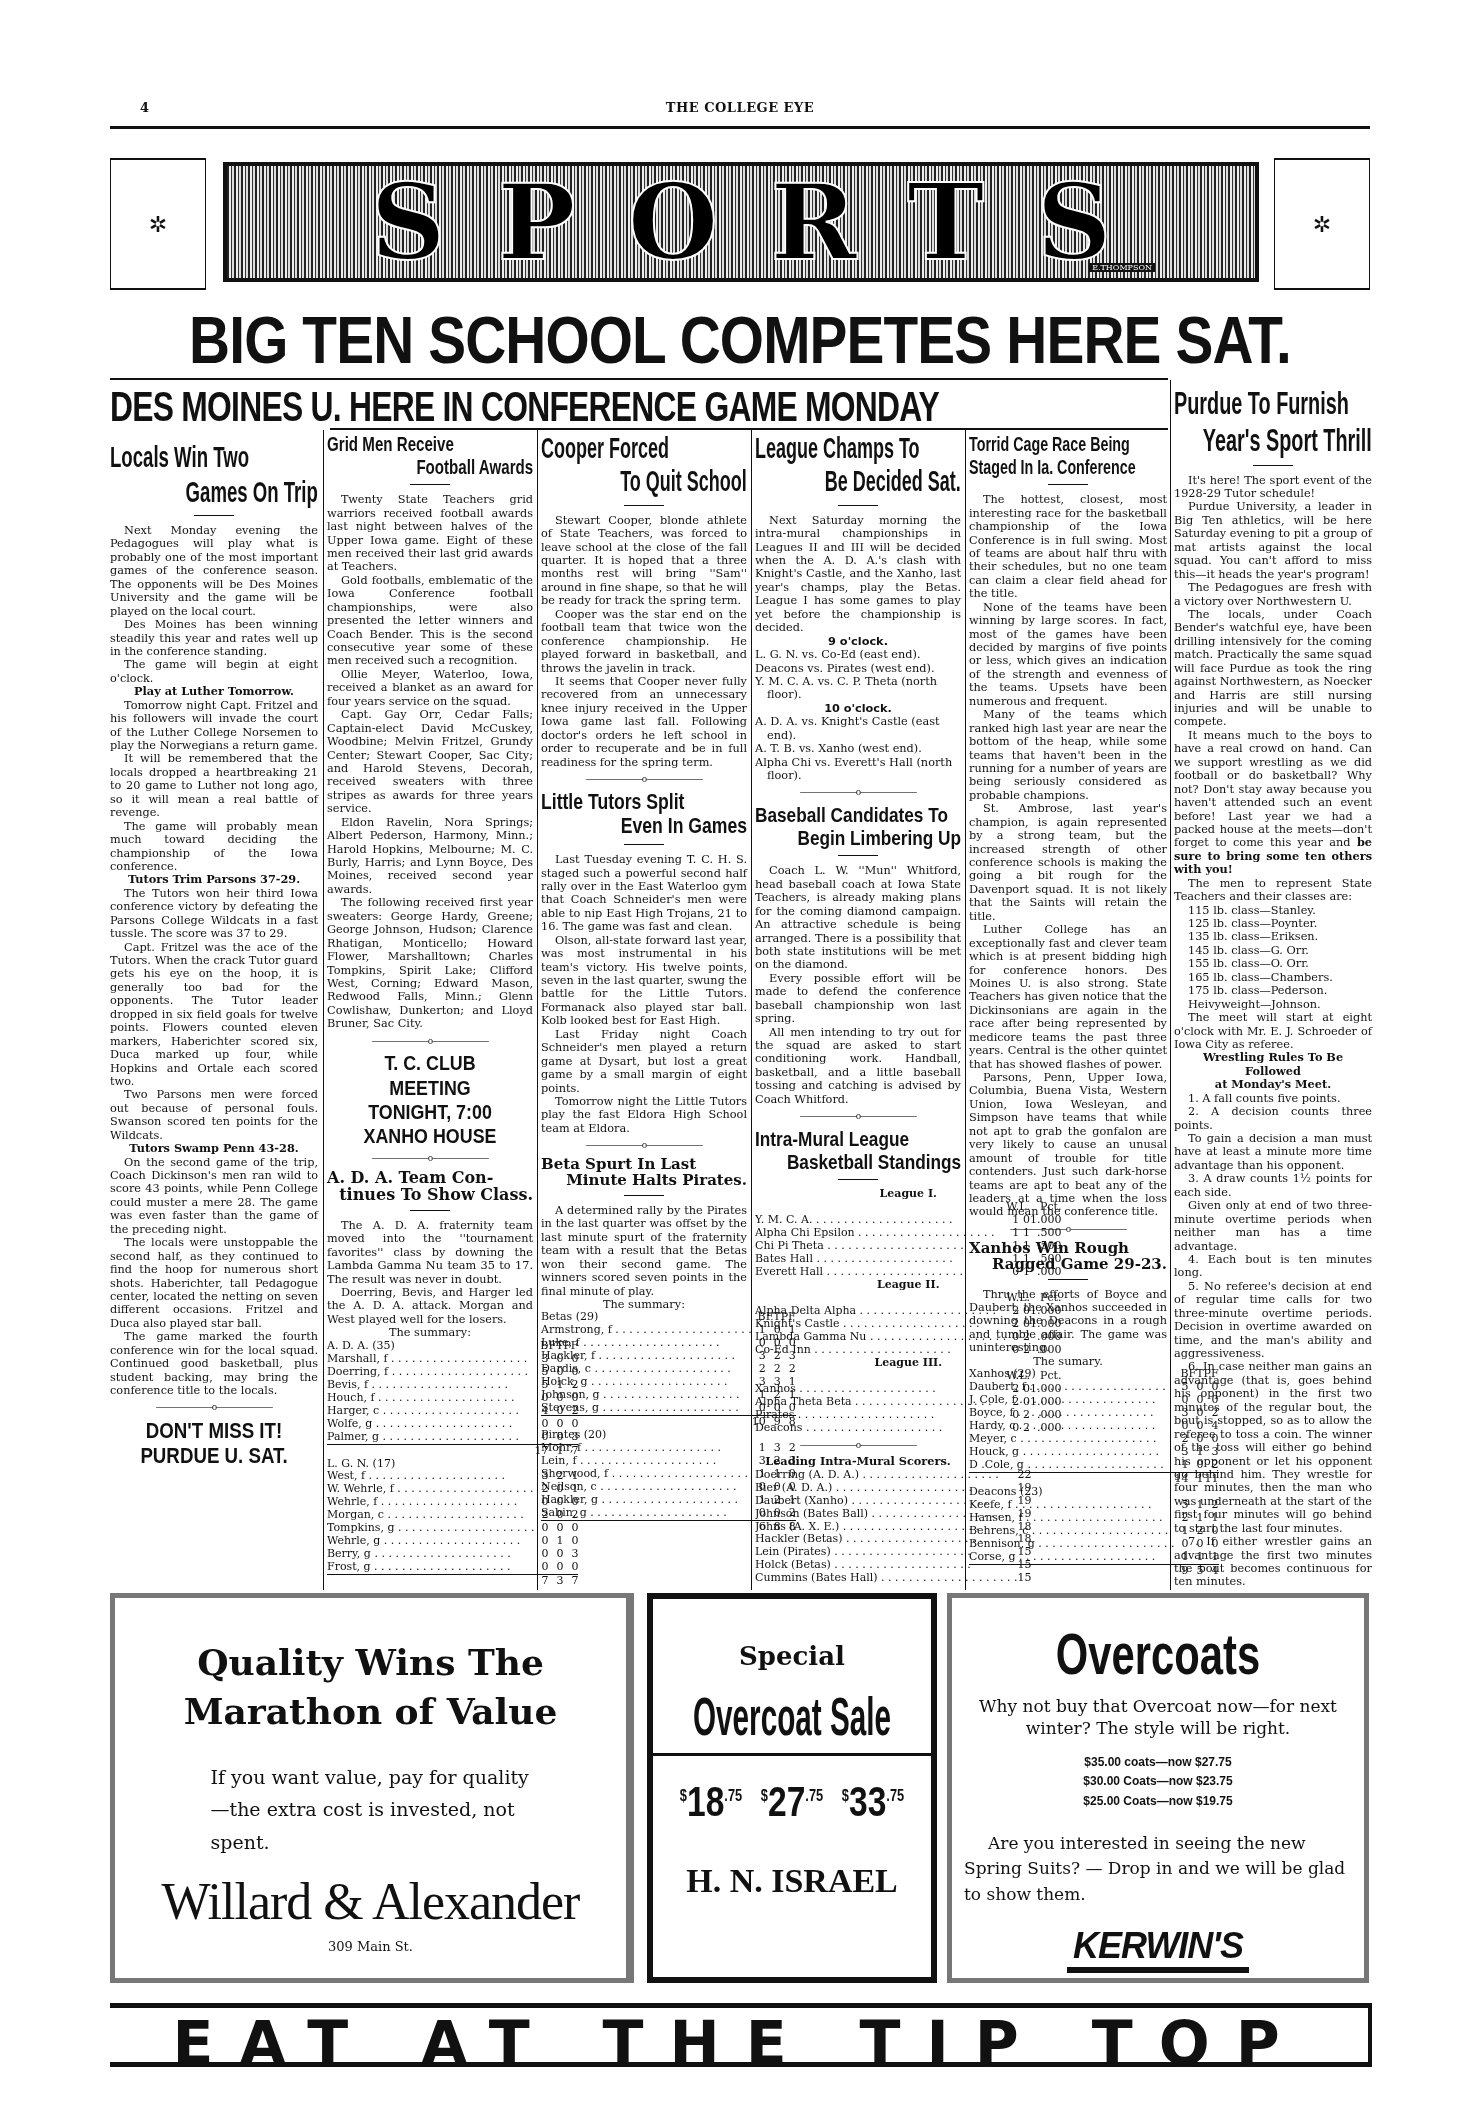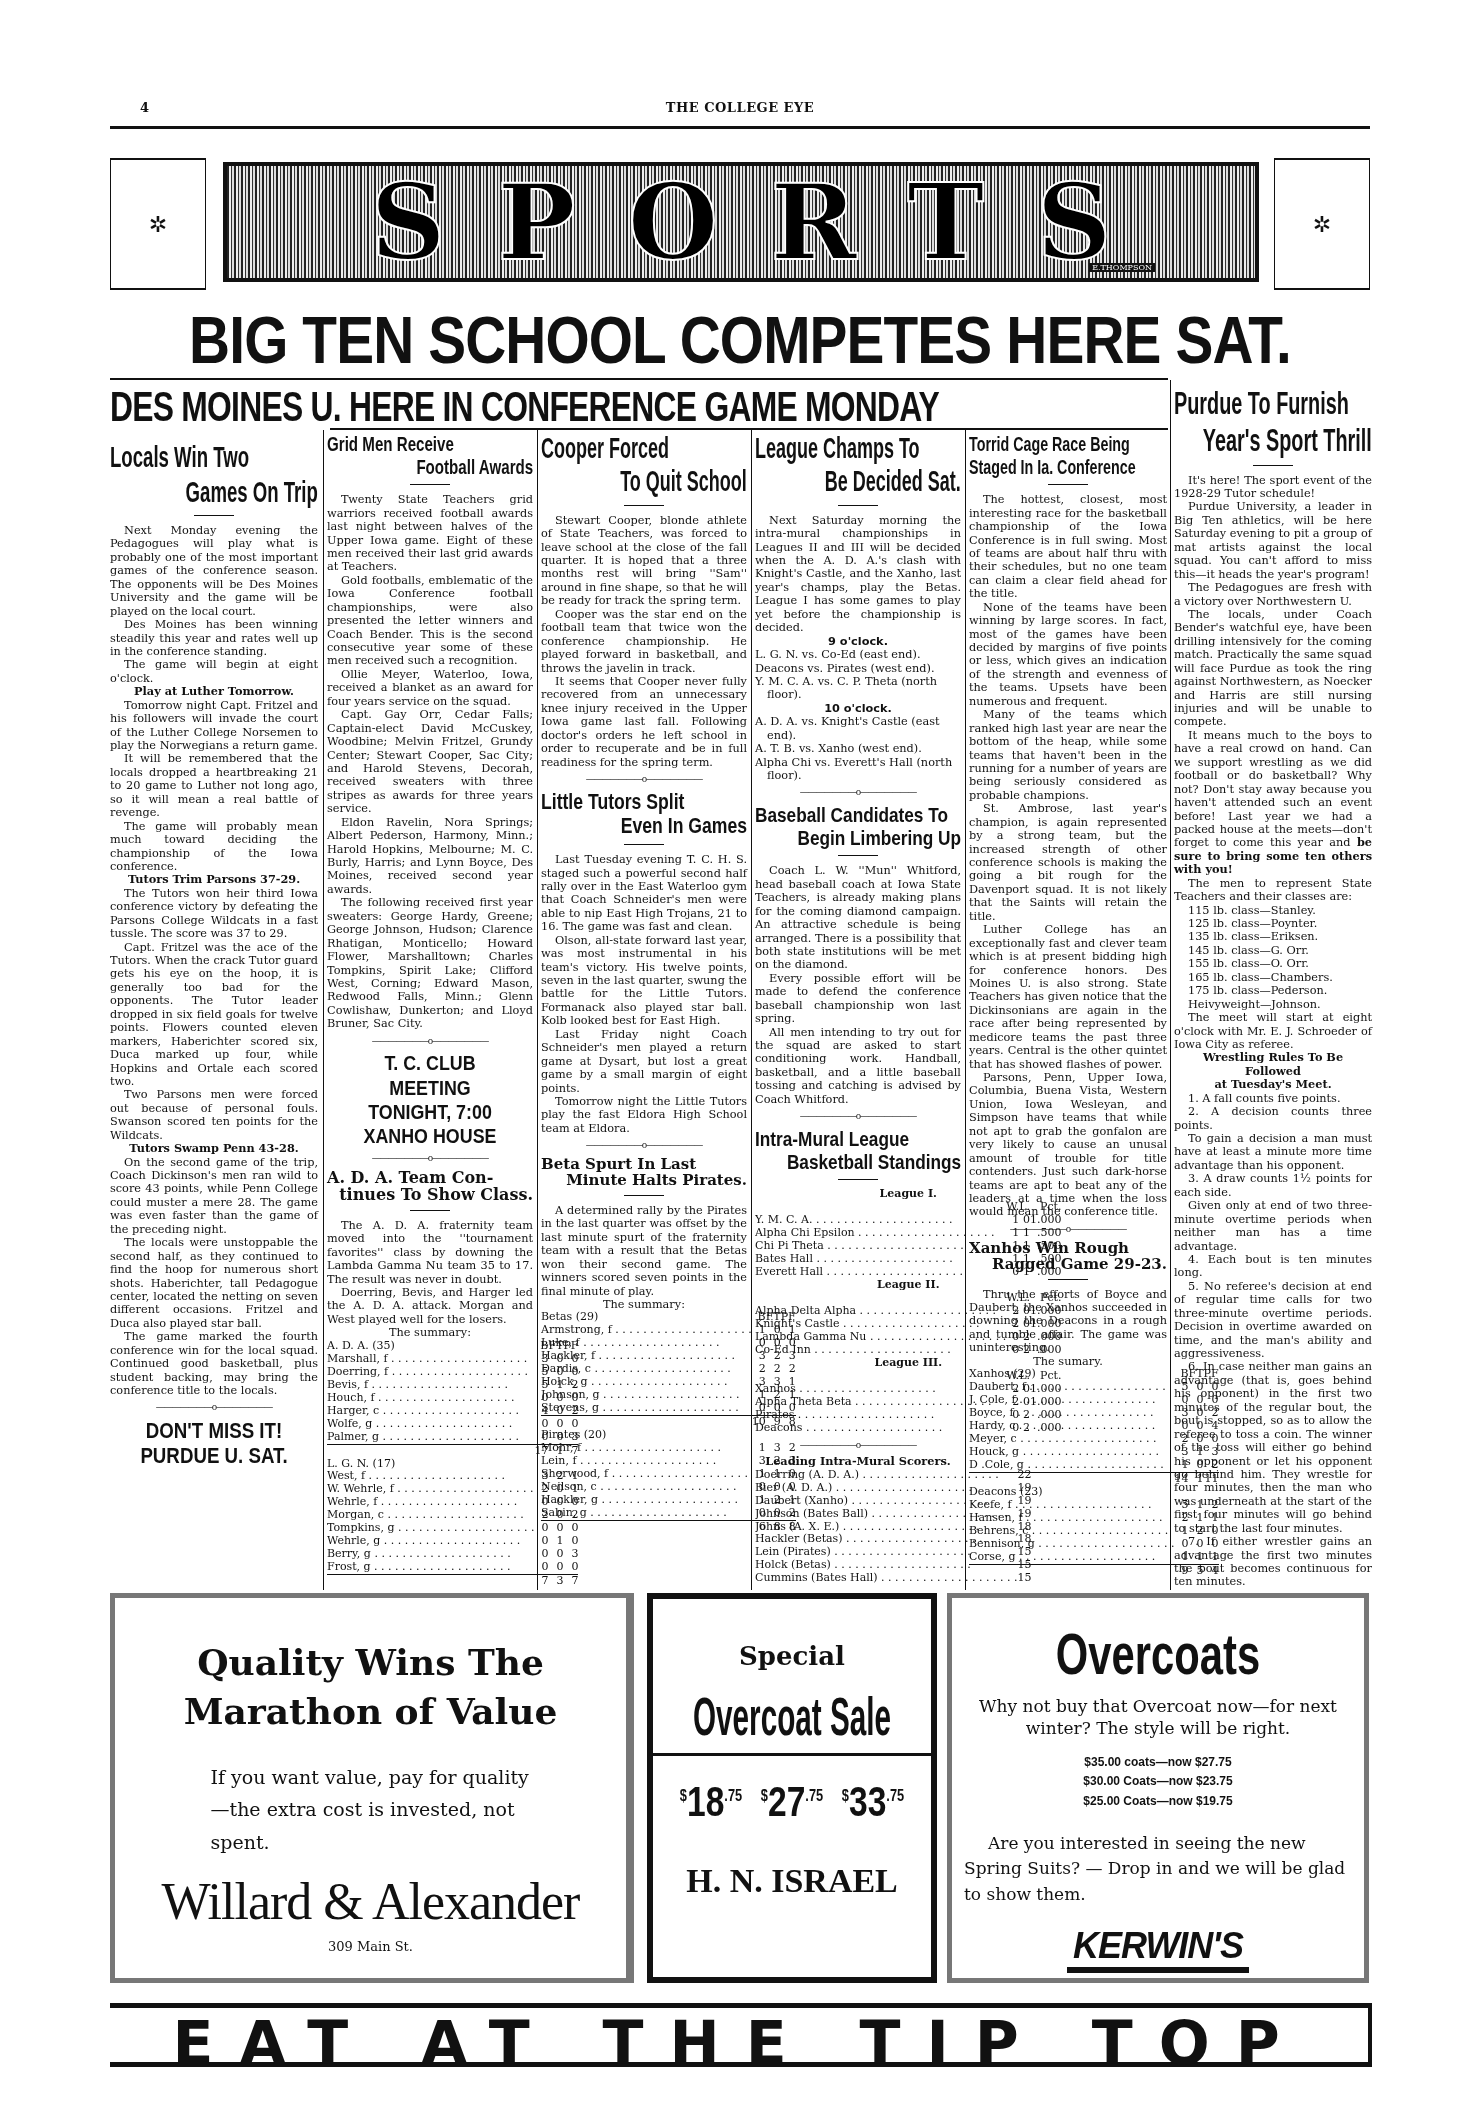--- a/index.html
+++ b/index.html
@@ -702,21 +702,21 @@
   <p>115 lb. class—Stanley.</p>
   <p>125 lb. class—Poynter.</p>
   <p>135 lb. class—Eriksen.</p>
   <p>145 lb. class—G. Orr.</p>
   <p>155 lb. class—O. Orr.</p>
   <p>165 lb. class—Chambers.</p>
   <p>175 lb. class—Pederson.</p>
   <p>Heivyweight—Johnson.</p>
   <p>The meet will start at eight o'clock with Mr. E. J. Schroeder of Iowa City as referee.</p>
   <p class="sub">Wrestling Rules To Be Followed</p>
-  <p class="sub">at Tuesday's Meet.</p>
+  <p class="sub">at Monday's Meet.</p>
   <p>1. A fall counts five points.</p>
   <p>2. A decision counts three points.</p>
   <p>To gain a decision a man must have at least a minute more time advantage than his opponent.</p>
   <p>3. A draw counts 1½ points for each side.</p>
   <p>Given only at end of two three-minute overtime periods when neither man has a time advantage.</p>
   <p>4. Each bout is ten minutes long.</p>
   <p>5. No referee's decision at end of regular time calls for two three-minute overtime periods. Decision in overtime awarded on time, and the man's ability and aggressiveness.</p>
   <p>6. In case neither man gains an advantage (that is, goes behind his opponent) in the first two minutes of the regular bout, the bout is stopped, so as to allow the referee to toss a coin. The winner of the toss will either go behind his opponent or let his opponent go behind him. They wrestle for four minutes, then the man who was underneath at the start of the first four minutes will go behind to start the last four minutes.</p>
   <p>7. If either wrestler gains an advantage the first two minutes the bout becomes continuous for ten minutes.</p>
 </div>

